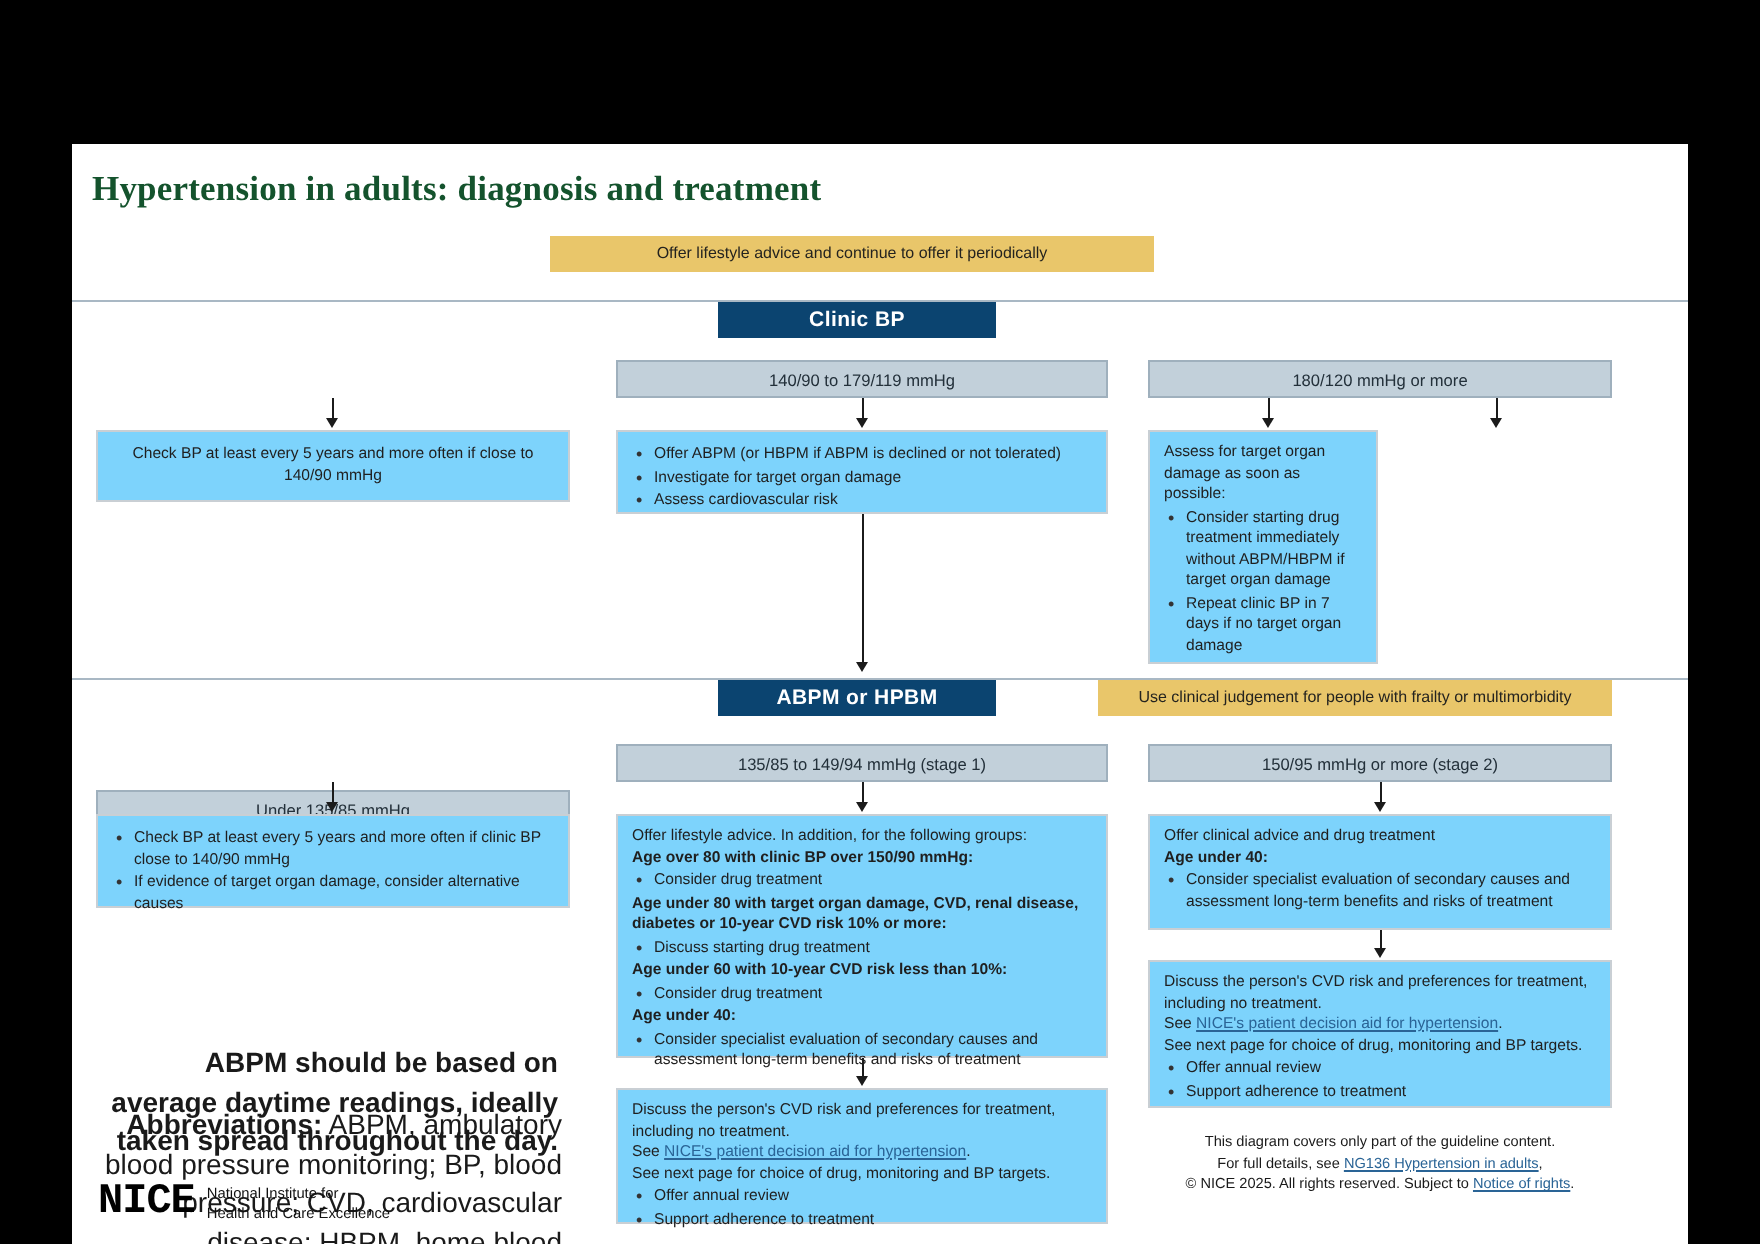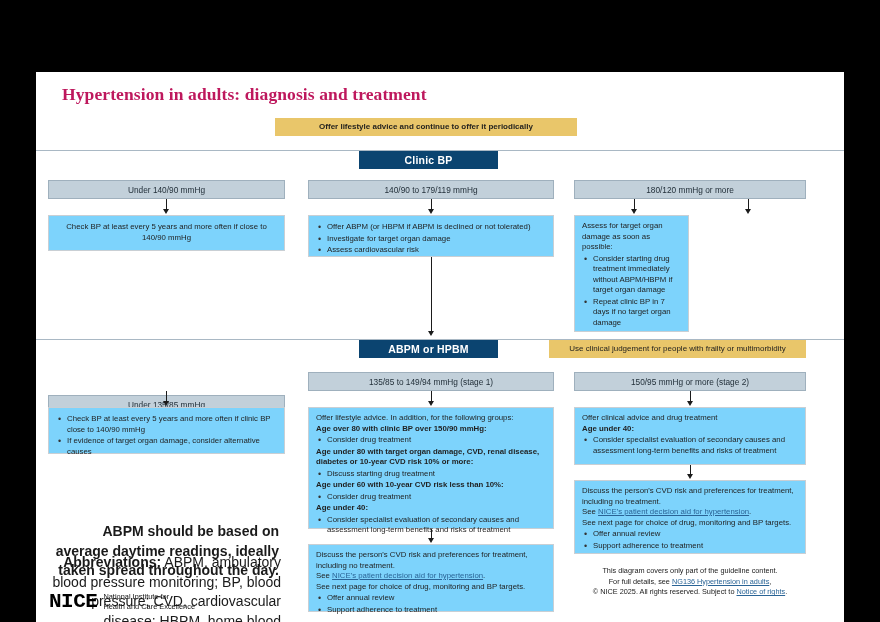--- a/index.html
+++ b/index.html
@@ -9,23 +9,23 @@
     font-family: "Liberation Sans", sans-serif;
     overflow: hidden;
   }
   #page {
     position: absolute;
     left: 36px; top: 72px;
     width: 808px; height: 550px;
     background: #ffffff;
   }
   .title {
-    position: absolute; left: 26px; top: 12px;
+    position: absolute; left: 10px; top: 12px;
     font-family: "Liberation Serif", serif;
-    font-weight: bold; font-size: 17.5px; color: #be185d;
+    font-weight: bold; font-size: 17.5px; color: #14532d;
     letter-spacing: .1px;
   }
   
   .hdr-blue {
     position: absolute;
     background: #0b4470; color: #ffffff;
     font-size: 10.5px; font-weight: bold; text-align: center;
     display: flex; align-items: center; justify-content: center;
     letter-spacing: .2px;
   }
@@ -90,27 +90,26 @@
     font-size: 7.4px; line-height: 1.25; color: #111; margin-left: 6px;
   }
 </style>
 </head>
 <body>
 
 <div id="page">
 
   <div class="title">Hypertension in adults: diagnosis and treatment</div>
 
-  <div class="band-yellow" style="left:239px; top:46px; width:302px; height:18px;font-weight:bold;">Offer lifestyle advice and continue to offer it periodically</div>
+  <div class="band-yellow" style="left:239px; top:46px; width:302px; height:18px;">Offer lifestyle advice and continue to offer it periodically</div>
 
   <div class="hr-rule" style="left:0px; top:78px; width:808px;"></div>
 
   <div class="hdr-blue" style="left:323px; top:79px; width:139px; height:18px;">Clinic BP</div>
 
-  <div class="box-grey" style="left:12px; top:108px; width:237px; height:19px;">Under 140/90 mmHg</div>
   <div class="vline" style="left:130px; top:127px; height:12px;"></div>
   <div class="arrowhead" style="left:127px; top:137px;"></div>
   <div class="box-cream center" style="left:12px; top:143px; width:237px; height:36px;">
     <span>Check BP at least every 5 years and more often if close to 140/90 mmHg</span>
   </div>
 
   <div class="box-grey" style="left:272px; top:108px; width:246px; height:19px;">140/90 to 179/119 mmHg</div>
   <div class="vline" style="left:395px; top:127px; height:12px;"></div>
   <div class="arrowhead" style="left:392px; top:137px;"></div>
   <div class="box-cream" style="left:272px; top:143px; width:246px; height:42px;">

